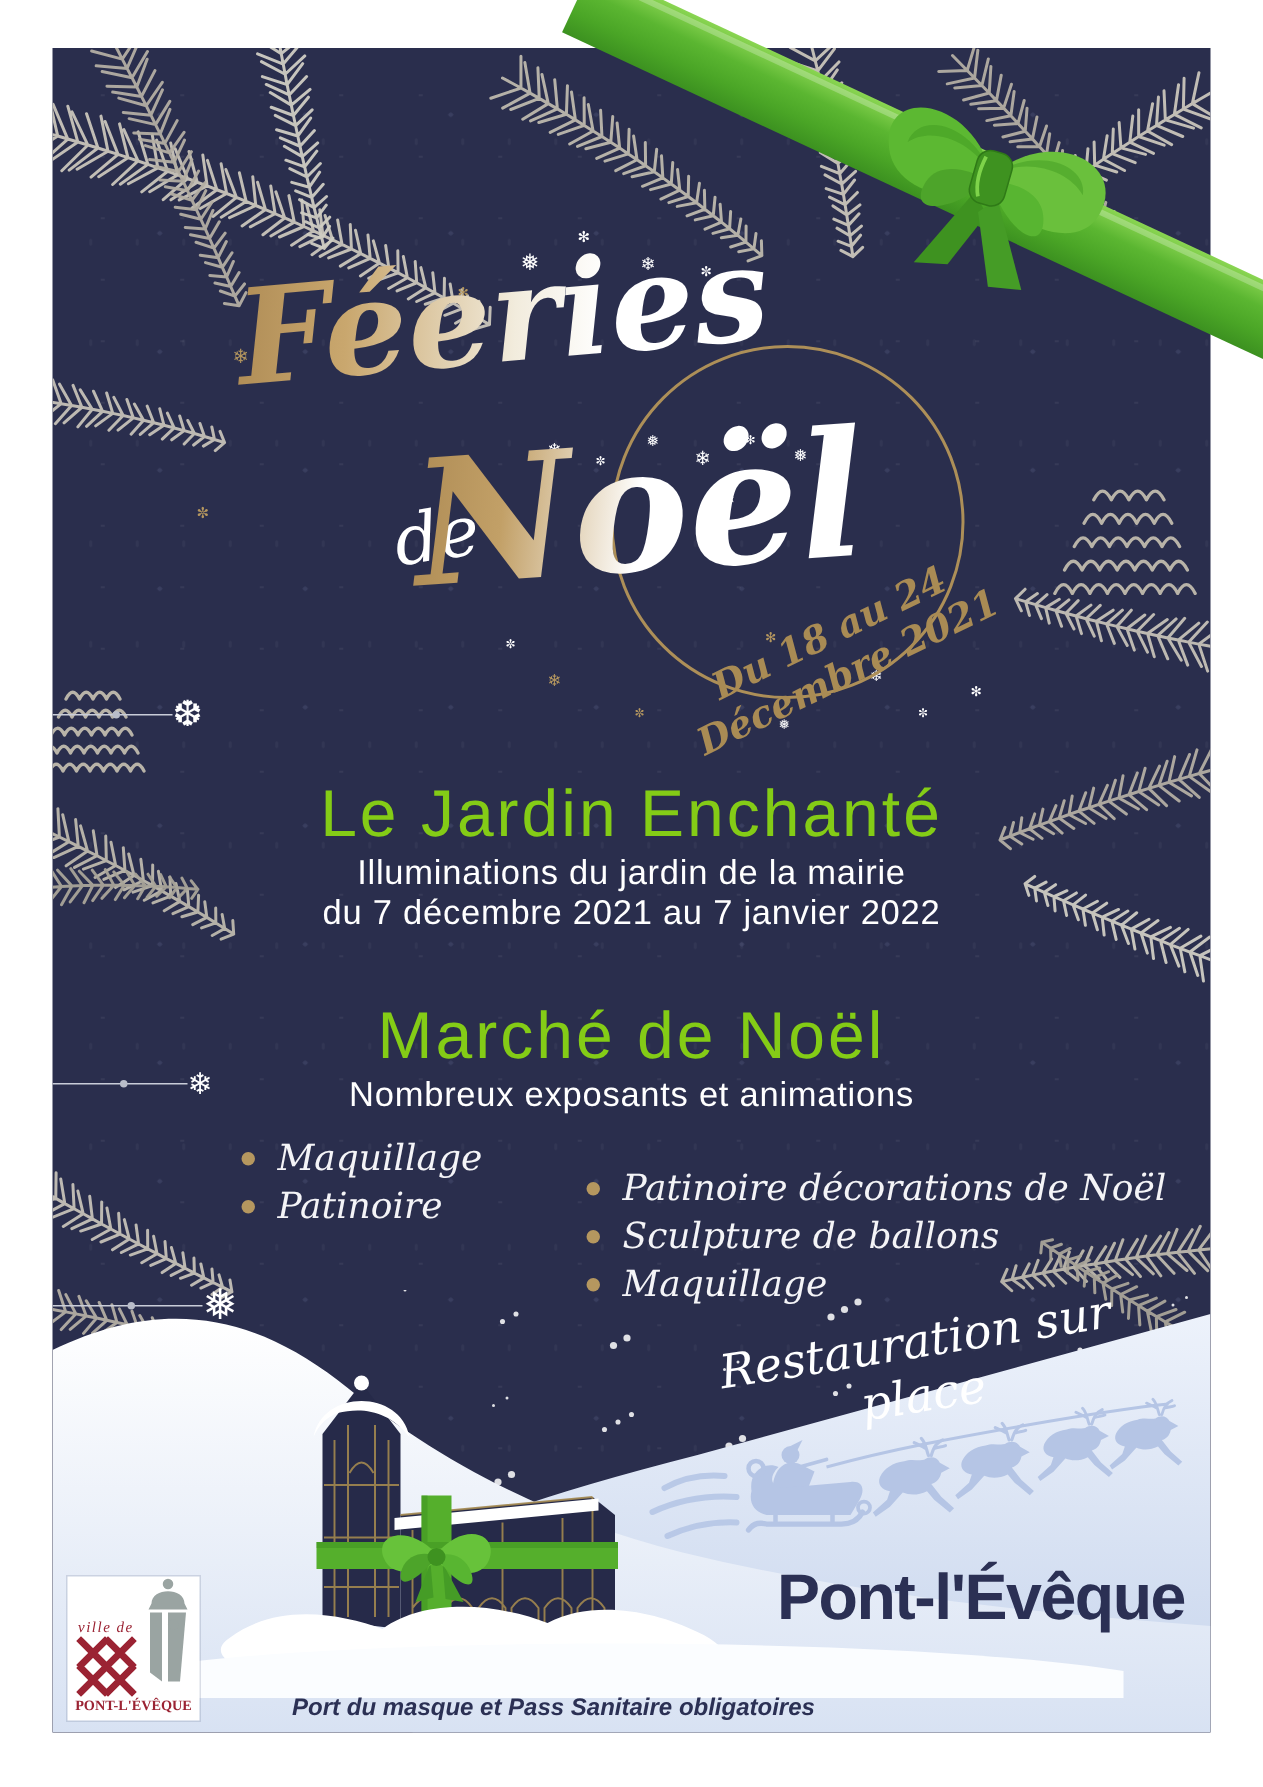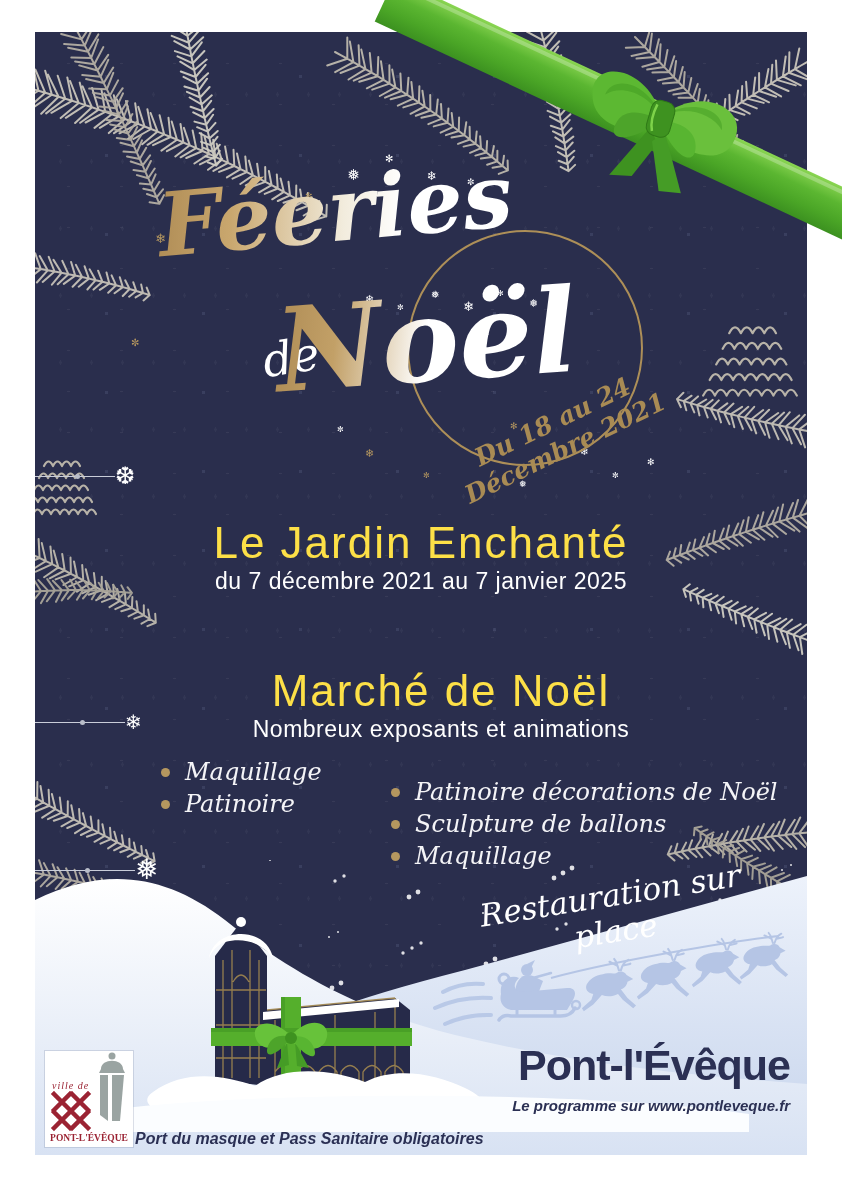--- a/index.html
+++ b/index.html
@@ -29,45 +29,45 @@
   .title-de{position:absolute;left:196px;top:298px;width:120px;text-align:center;z-index:4;
      font-size:46px;color:#fff;transform:rotate(-9deg);}
   .title-noel{position:absolute;left:226px;top:240px;width:330px;text-align:center;z-index:4;
      font-size:116px;font-weight:bold;transform:rotate(-4deg);
      background:linear-gradient(100deg,#a8854f 0%,#c2a067 24%,#ffffff 50%);
      -webkit-background-clip:text;background-clip:text;color:transparent;}
   .title-dates{position:absolute;left:398px;top:374px;width:252px;text-align:center;z-index:4;
      font-size:25px;color:#a98b54;transform:rotate(-26deg);font-weight:bold;}
 
   .section{position:absolute;left:0;width:100%;text-align:center;z-index:4;}
-  .section .heading{font-size:44px;font-weight:500;color:#fde047;letter-spacing:2px;}
+  .section .heading{font-size:44px;font-weight:500;color:#84cc16;letter-spacing:2px;}
   .section .subline{font-size:23px;font-weight:500;color:#ffffff;letter-spacing:.5px;line-height:27px;}
   .section .subline:first-of-type{margin-top:9px;}
   .sec-jardin{top:486px;}
-  .sec-marche{top:634px;margin-left:20px;}
+  .sec-marche{top:634px;}
 
   ul.activities{position:absolute;list-style:none;margin:0;padding:0;z-index:4;}
   ul.activities li{display:flex;align-items:center;height:32px;}
   ul.activities .dot{width:9px;height:9px;border-radius:50%;background:#b5975f;margin-right:15px;flex:0 0 auto;}
   ul.activities .lbl{font-family:"DejaVu Serif",serif;font-style:italic;font-size:24px;color:#f4f4f7;white-space:nowrap;}
   .acts-left{left:126px;top:724px;}
   .acts-right{left:356px;top:744px;}
 
   .snow-svg{position:absolute;left:0;bottom:0;width:772px;height:295px;z-index:5;}
   .restauration{position:absolute;left:428px;top:845px;width:300px;text-align:center;z-index:6;
      font-size:31px;color:#ffffff;transform:rotate(-9deg);}
 
   .logo{position:absolute;left:10px;top:1019px;width:88px;height:96px;background:#fff;z-index:7;
         box-shadow:0 0 0 1px rgba(120,130,160,.25);}
   .logo .ville{position:absolute;left:7px;top:29px;font-family:"Liberation Serif",serif;font-style:italic;
         font-size:10px;color:#9b2333;letter-spacing:1px;}
   .logo .plename{position:absolute;left:0;bottom:4px;width:100%;text-align:center;
         font-family:"Liberation Serif",serif;font-weight:bold;font-size:9.5px;color:#9b2333;}
-  .notice{position:absolute;left:100px;top:1098px;width:372px;z-index:7;
-        font-size:16px;font-weight:bold;font-style:italic;color:#2b3054;white-space:nowrap;}
+  .notice{position:absolute;left:100px;top:1098px;width:372px;text-align:center;z-index:7;
+        font-size:16px;font-weight:bold;font-style:italic;color:#2b3054;white-space:nowrap;padding-left:48px;}
   .cityblock{position:absolute;right:17px;top:1008px;text-align:right;z-index:7;color:#2b3054;}
   .cityblock .city{font-size:43px;font-weight:bold;letter-spacing:-1px;line-height:50px;}
   .cityblock .place{font-size:29px;font-weight:bold;font-style:italic;line-height:33px;}
   .cityblock .programme{font-size:15px;font-weight:bold;font-style:italic;margin-top:7px;}
 
   .ribbon{position:absolute;left:395px;top:-22px;width:690px;height:48px;z-index:8;
      transform-origin:0 0;transform:rotate(25deg);
      background:linear-gradient(to bottom,#8ad552 0%,#5bb631 35%,#4aa526 70%,#3c9120 100%);}
   .ribbon:after{content:"";position:absolute;left:0;top:3px;width:100%;height:4px;background:rgba(255,255,255,.25);}
   .bow{position:absolute;left:568px;top:42px;width:200px;height:160px;z-index:9;transform:rotate(16deg);}
@@ -135,21 +135,22 @@
       </div>
 
     <div class="gold-ring"></div>
     <div class="title-feeries script">Féeries</div>
     <div class="title-de script">de</div>
     <div class="title-noel script">Noël</div>
     <div class="title-dates script">Du 18 au 24 Décembre 2021</div>
 
     <div class="section sec-jardin">
       <div class="heading">Le Jardin Enchanté</div>
-      <div class="subline">du 7 décembre 2021 au 7 janvier 2025</div>
+      <div class="subline">Illuminations du jardin de la mairie</div>
+      <div class="subline">du 7 décembre 2021 au 7 janvier 2022</div>
     </div>
     <div class="section sec-marche">
       <div class="heading">Marché de Noël</div>
       <div class="subline">Nombreux exposants et animations</div>
     </div>
 
     <ul class="activities acts-left">
         <li>
           <span class="dot"></span>
           <span class="lbl">Maquillage</span>
@@ -309,21 +310,20 @@
           <path d="M67,24 L79,24 L75,70 L67,70 Z"></path>
         </g>
         <circle cx="70.5" cy="32" r="3.5" fill="#9aa4a2"></circle>
       </svg>
       <div class="plename">PONT-L'ÉVÊQUE</div>
     </div>
 
     <div class="notice">Port du masque et Pass Sanitaire obligatoires</div>
     <div class="cityblock">
       <div class="city">Pont-l'Évêque</div>
-      <div class="programme">Le programme sur www.pontleveque.fr</div>
     </div>
   </div>
 
   <div class="ribbon"></div>
   <svg class="bow" viewBox="0 0 200 150">
     <path fill="#3e9220" d="M84,86 L58,142 L80,137 L96,98 Z"></path>
     <path fill="#459c26" d="M100,86 L132,140 L110,144 L90,98 Z"></path>
     <path fill="#5cb832" d="M92,72 C66,26 8,34 20,70 C28,98 68,100 92,82 Z"></path>
     <path fill="#6ac03c" d="M92,72 C122,28 178,40 168,78 C160,106 116,100 92,82 Z"></path>
     <path fill="#3f9a20" opacity=".5" d="M92,72 C70,42 34,44 32,66 C44,52 72,52 92,72 Z"></path>

